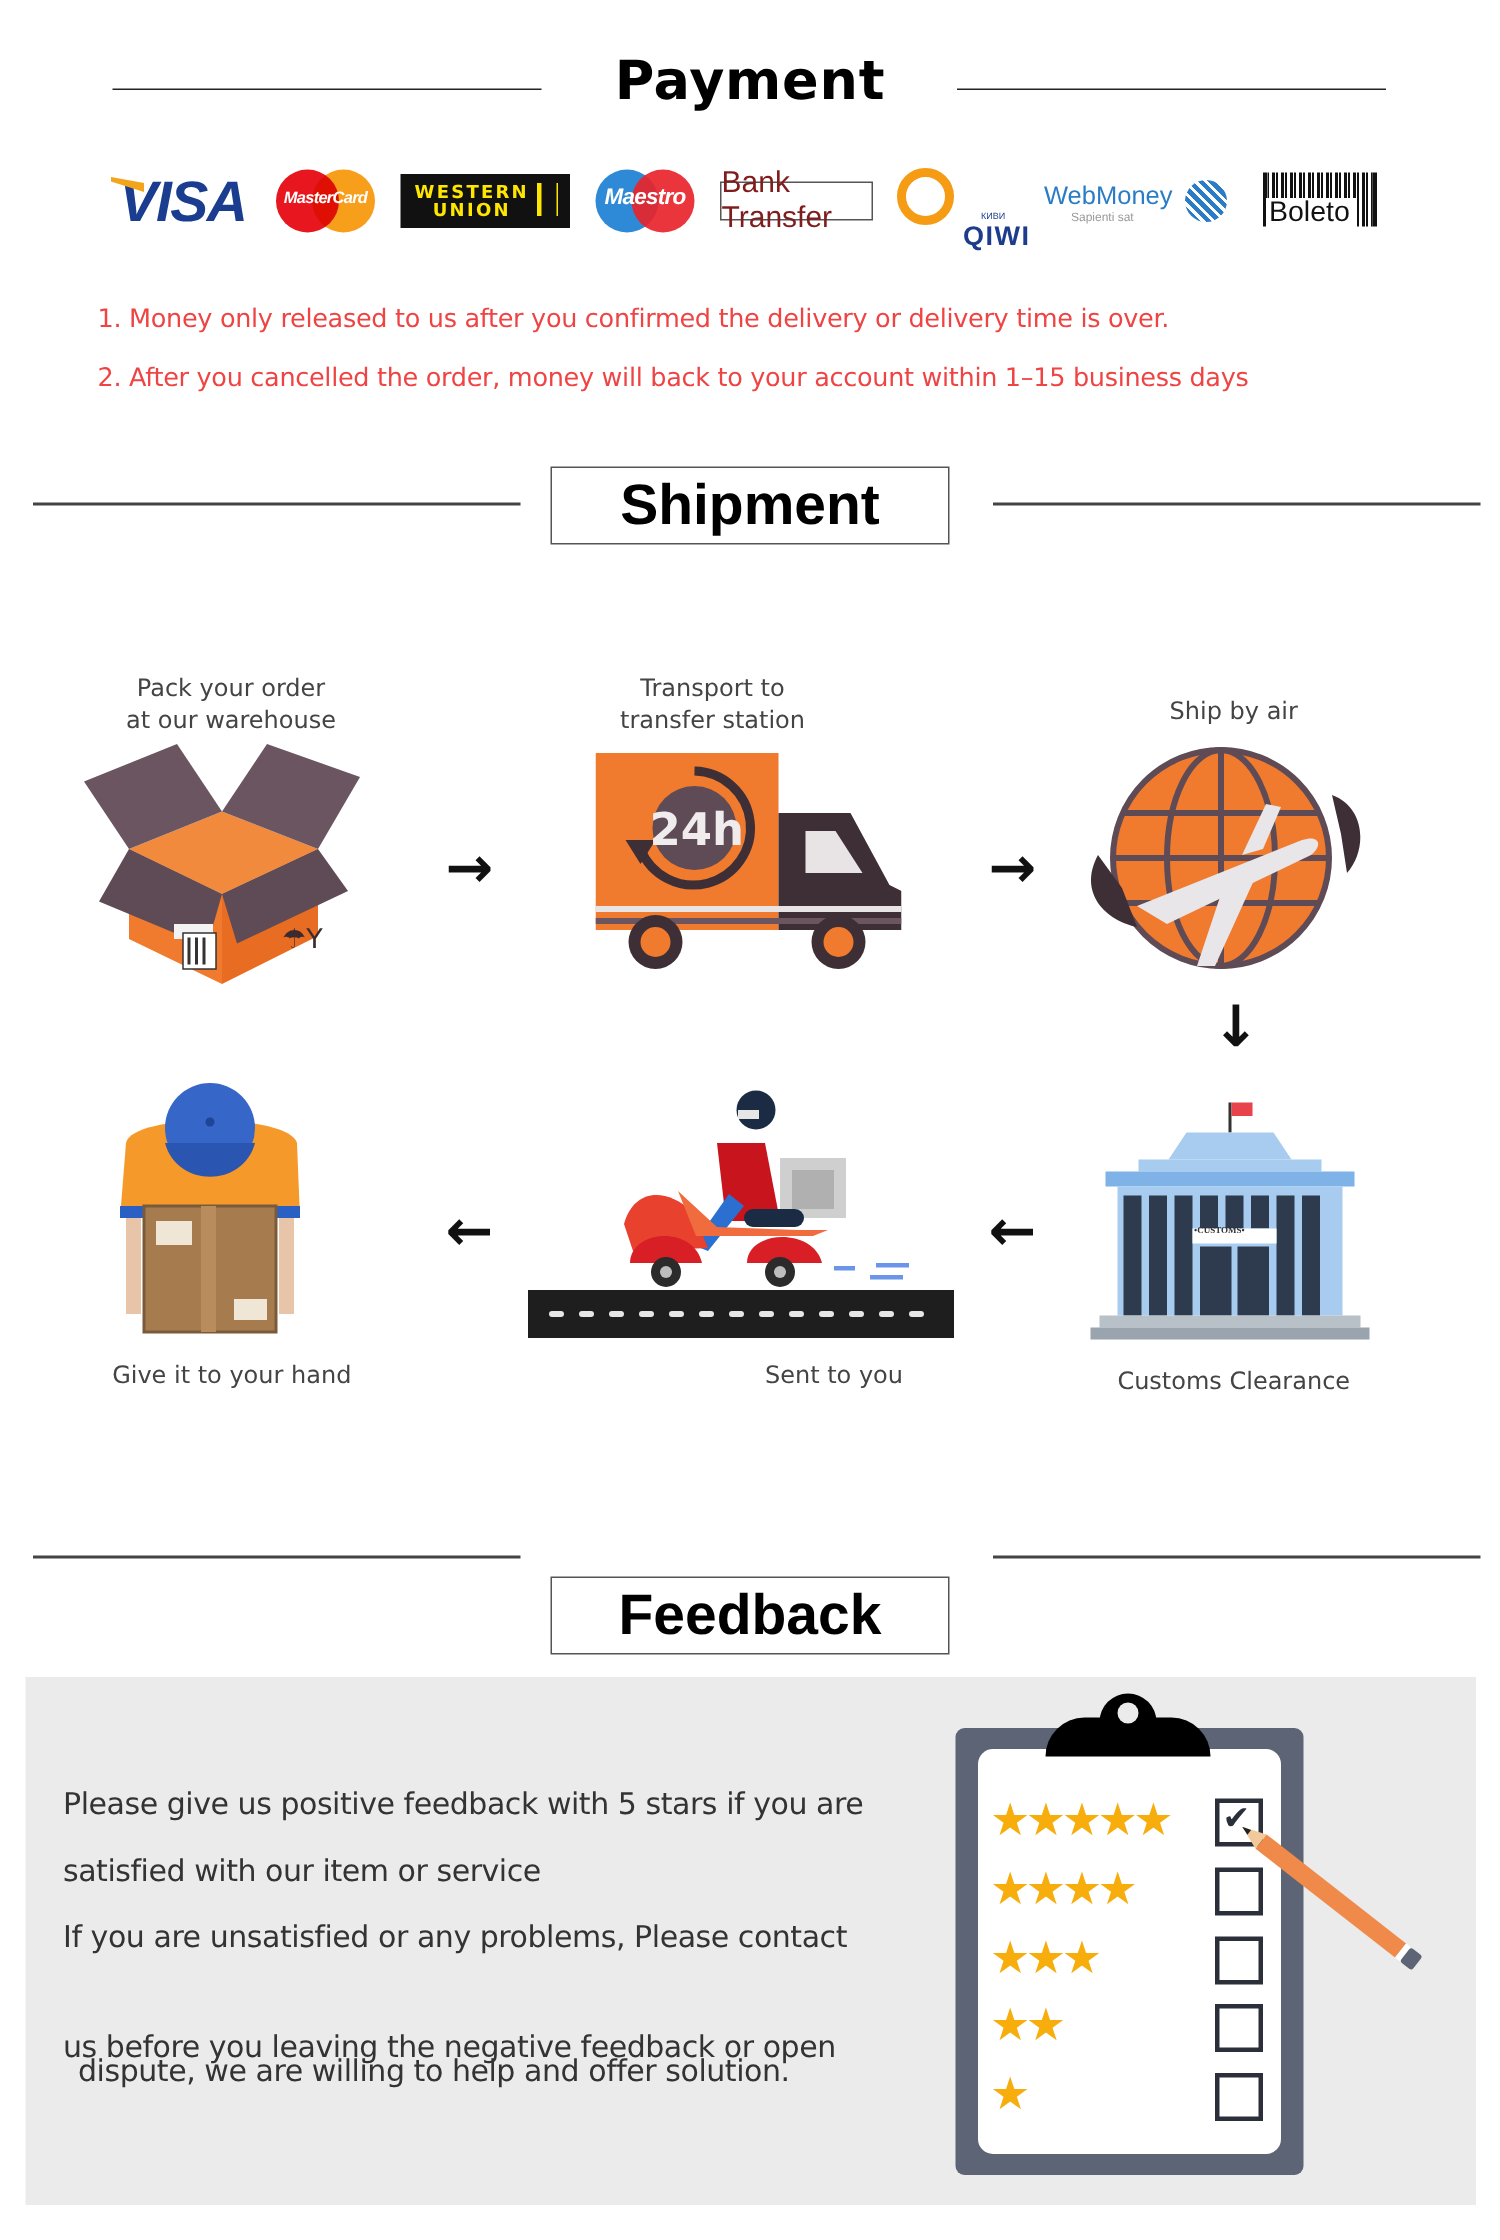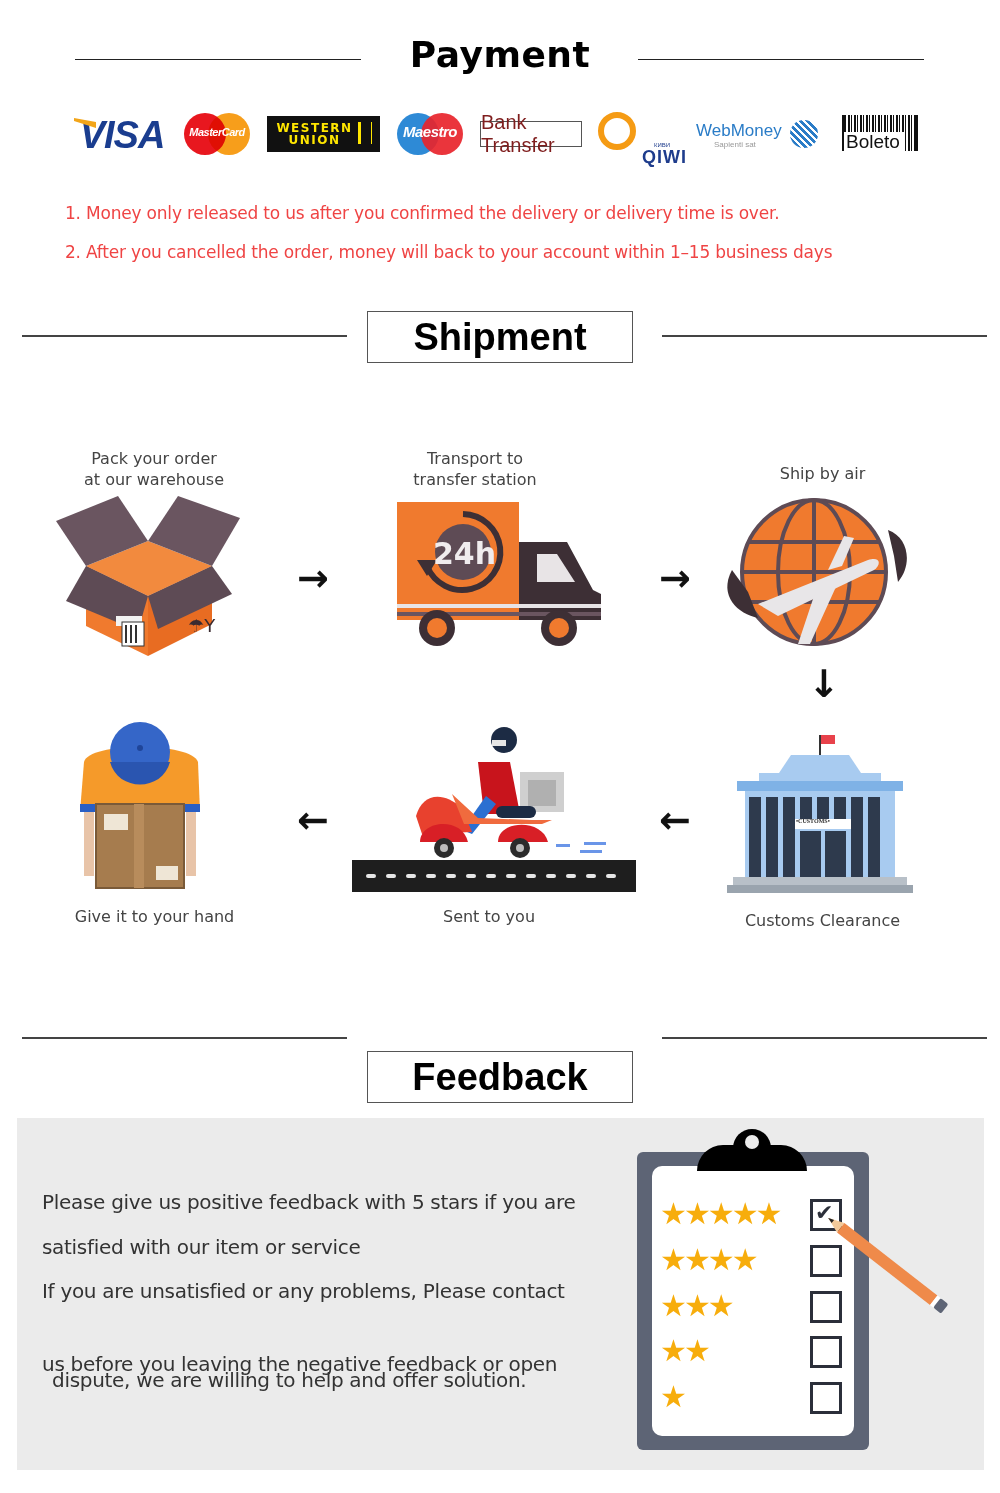--- a/index.html
+++ b/index.html
@@ -248,21 +248,21 @@
         <rect x="114" y="150" width="10" height="4" rx="2"></rect>
       <rect x="134" y="150" width="10" height="4" rx="2"></rect>
         <rect x="154" y="150" width="10" height="4" rx="2"></rect>
       <rect x="174" y="150" width="10" height="4" rx="2"></rect>
         <rect x="194" y="150" width="10" height="4" rx="2"></rect>
       <rect x="214" y="150" width="10" height="4" rx="2"></rect>
         <rect x="234" y="150" width="10" height="4" rx="2"></rect>
       <rect x="254" y="150" width="10" height="4" rx="2"></rect>
     </g>
   </svg>
-  <div class="step-label" style="left:400px; top:906px; width:178px;">
+  <div class="step-label" style="left:424px; top:906px; width:178px;text-align:right;">
     <div>Sent to you</div>
   </div>
 
   <div class="arrow" style="left:297px; top:800px;">←</div>
 
   <svg class="abs" style="left:78px; top:722px;" width="124" height="170" viewBox="0 0 124 170">
     <path d="M6,40 C10,20 114,20 120,40 L122,90 L2,90 Z" fill="#f59a2a"></path>
     <rect x="2" y="82" width="18" height="8" fill="#2a5fc4"></rect>
     <rect x="104" y="82" width="18" height="8" fill="#2a5fc4"></rect>
     <rect x="6" y="90" width="10" height="64" fill="#e8c4a8"></rect>

